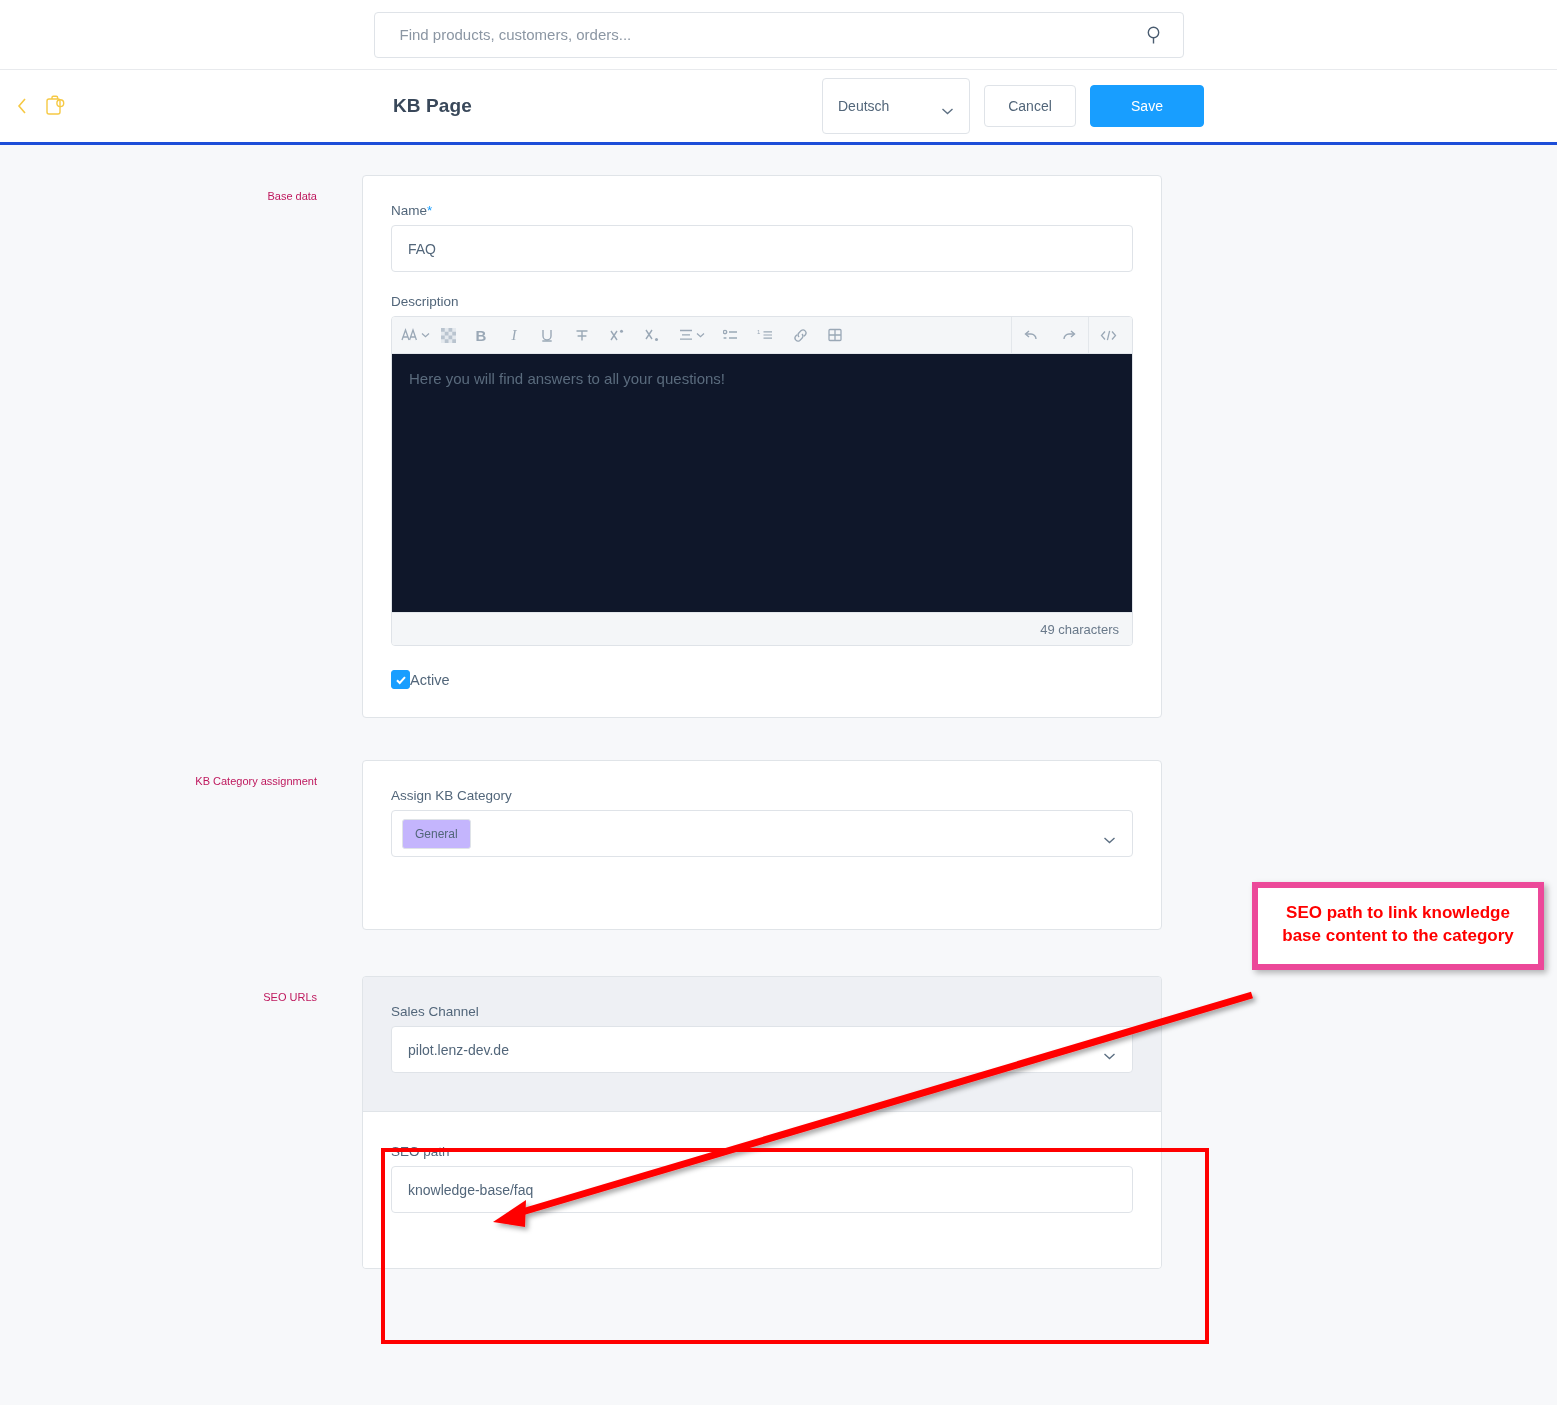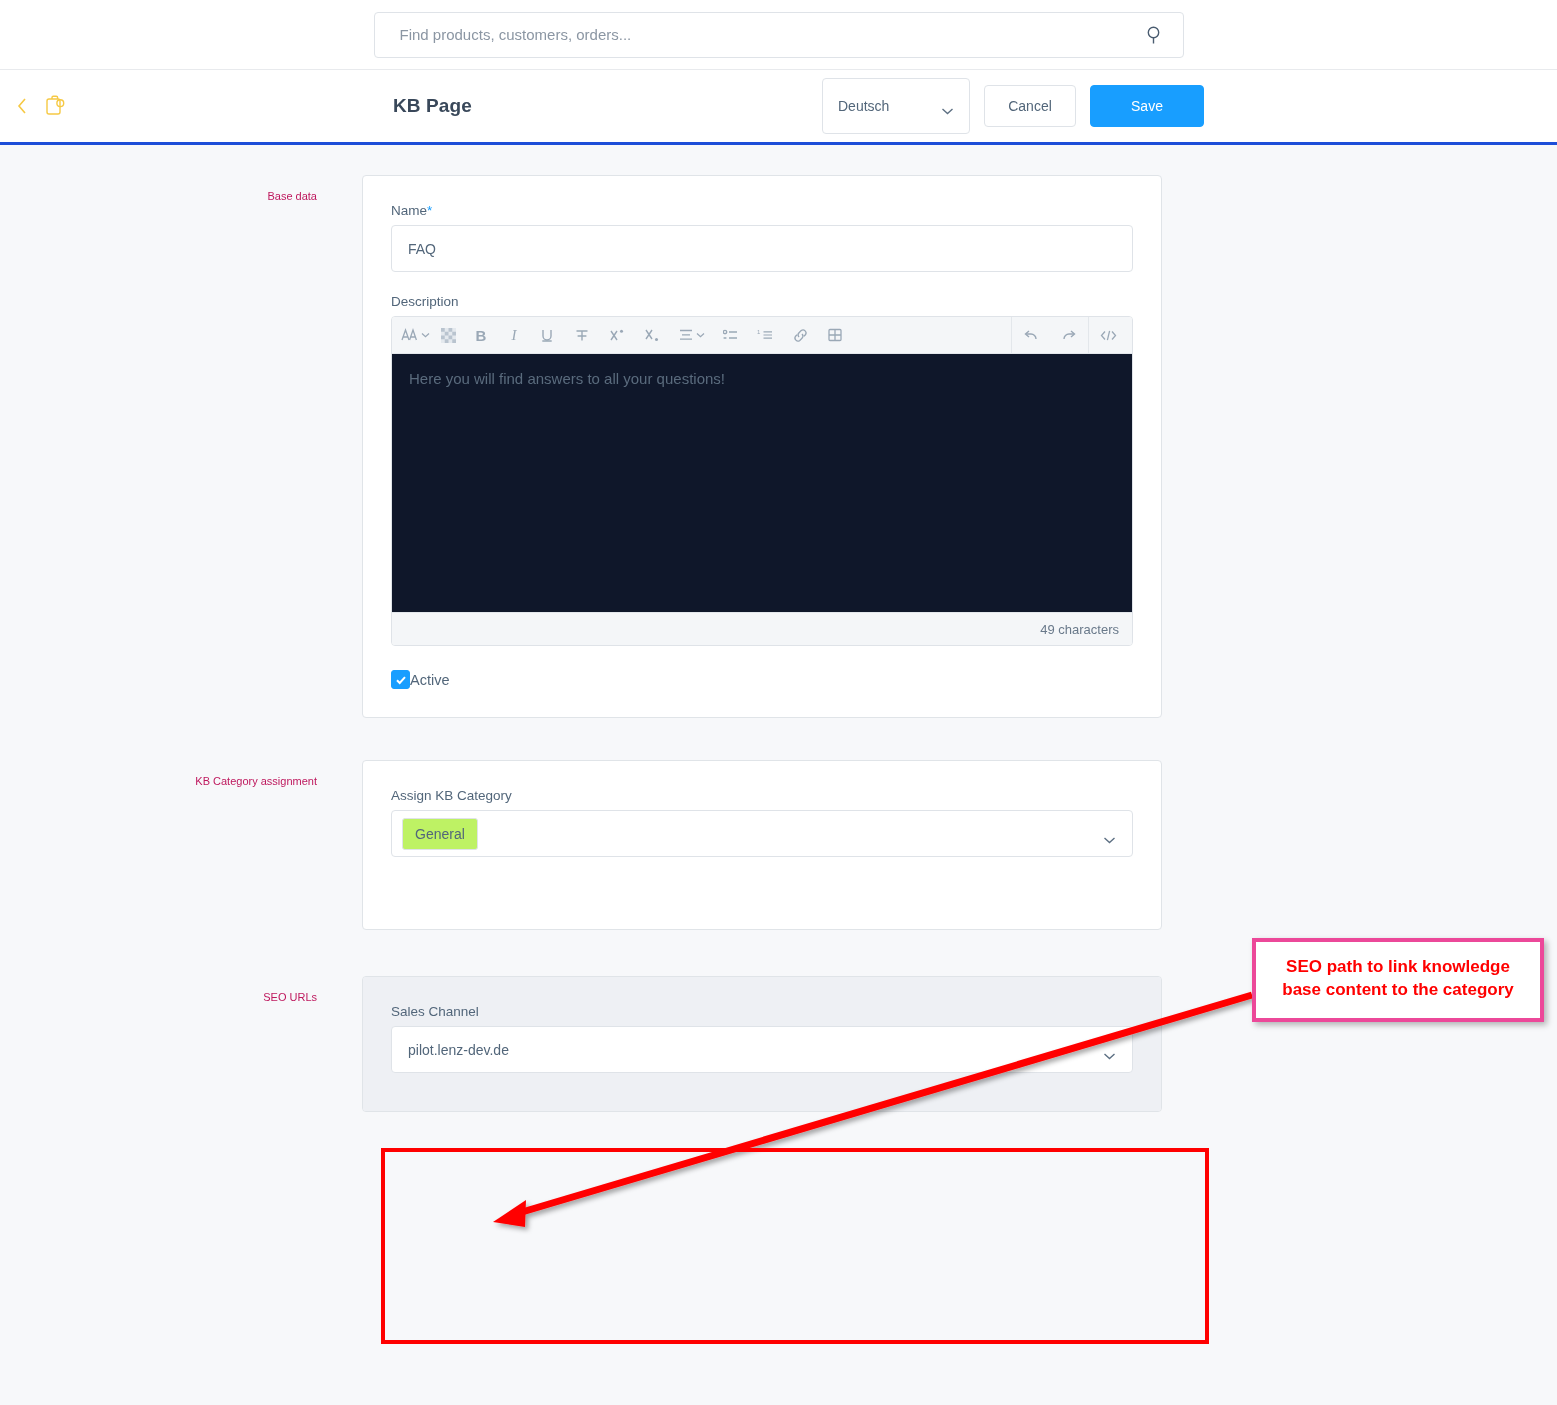--- a/index.html
+++ b/index.html
@@ -227,23 +227,23 @@
     border-radius: 4px;
     background: #fff;
     display: flex;
     align-items: center;
     padding: 0 16px 0 10px;
     cursor: pointer;
   }
   .chip {
     border: 1px solid #dfe3e8;
     border-radius: 3px;
-    background: #bef264;
+    background: #c4b5fd;
     padding: 7px 12px;
-    font-size: 14px;
+    font-size: 12px;
     color: #52667a;
     text-align: right;
   }
   .select-box .chev { margin-left: auto; }
   .select-value { font-size: 14px; color: #52667a; padding-left: 6px; }
 
   
   .seo-card {
     width: 800px;
     border: 1px solid #e0e4e8;
@@ -263,24 +263,24 @@
   
   .overlay {
     position: absolute;
     top: 0; left: 0;
     width: 1557px; height: 1405px;
     pointer-events: none;
   }
   .callout {
     position: absolute;
     left: 1252px;
-    top: 938px;
+    top: 882px;
     width: 292px;
     background: #ffffff;
-    border: 4px solid #ec4899;
+    border: 6px solid #ec4899;
     box-shadow: 3px 3px 6px rgba(0,0,0,0.28);
     padding: 14px 10px 16px 10px;
     text-align: center;
     color: #ff0000;
     font-weight: bold;
     font-size: 17px;
     line-height: 1.35;
     font-family: "Liberation Sans", sans-serif;
   }
   .redbox {
@@ -518,20 +518,24 @@
         <div class="select-box">
           <span class="select-value">pilot.lenz-dev.de</span>
           <span class="chev">
             <svg viewBox="0 0 13 8" fill="none" stroke="currentColor" stroke-width="1.4">
               <polyline points="1.5,2 6.5,6.5 11.5,2"></polyline>
             </svg>
           </span>
         </div>
       </div>
 
+      <div class="seo-bottom">
+        <label class="field-label">SEO path</label>
+        <input class="text-input" type="text" value="knowledge-base/faq" style="">
+      </div>
 
     </div>
   </div>
 
 </div>
 
 <div class="overlay">
   <svg width="1557" height="1405" style="position:absolute;top:0;left:0">
     <defs>
       <filter id="arrowshadow" x="-30%" y="-30%" width="170%" height="170%">

